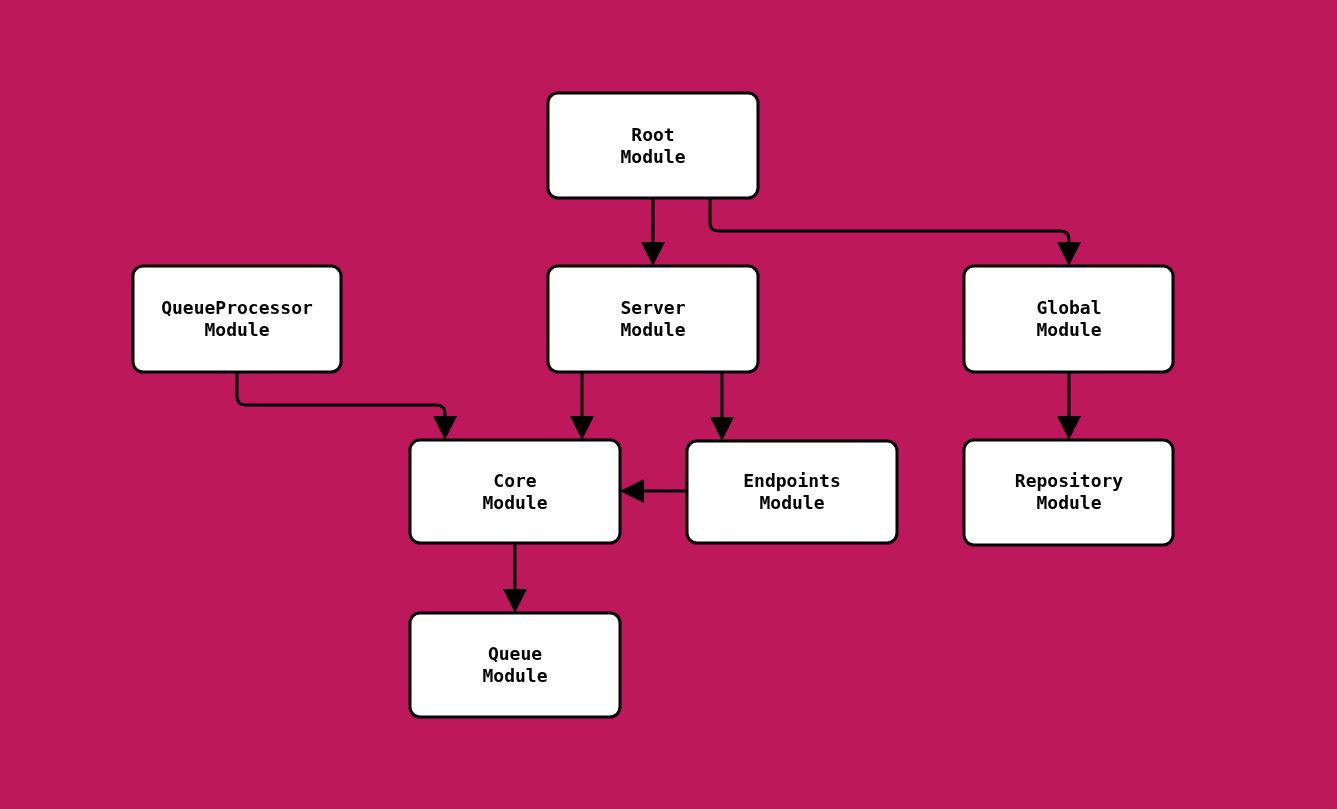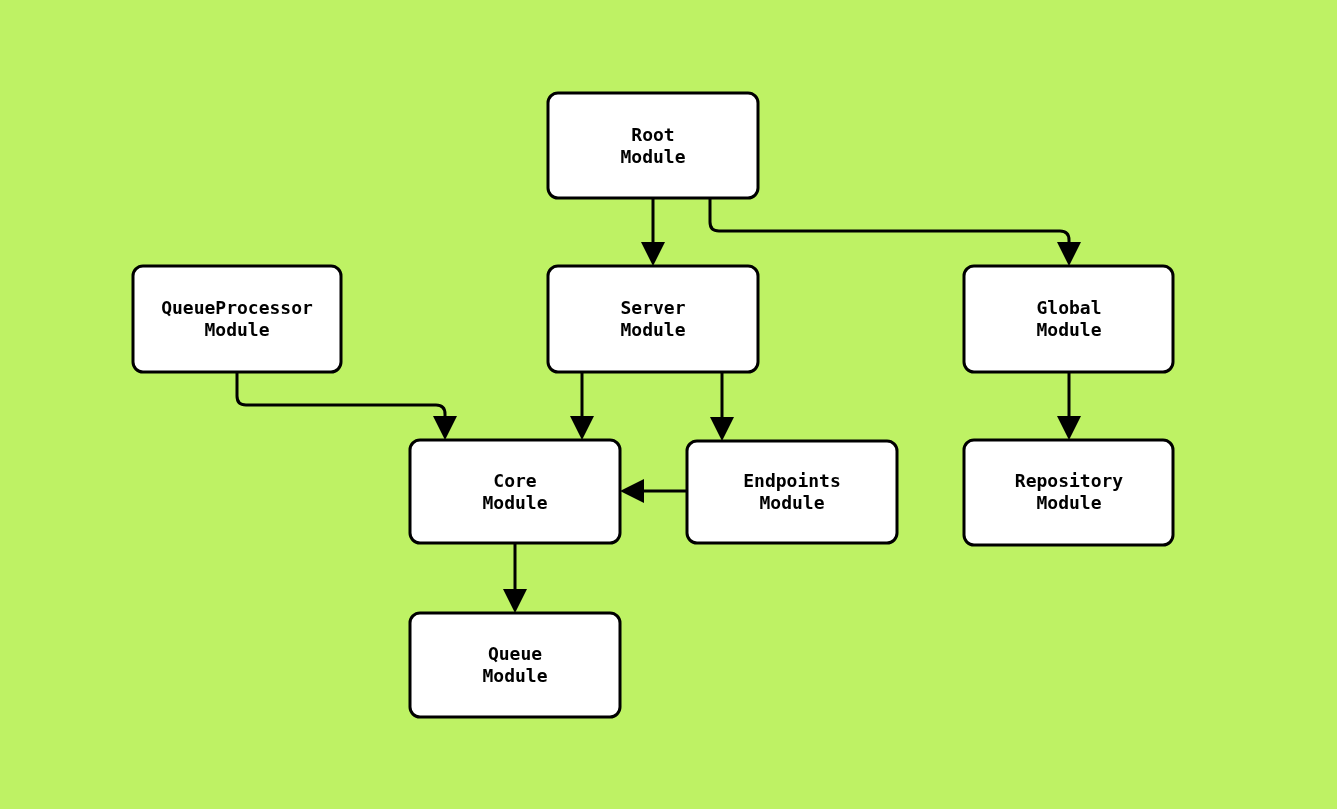--- a/index.html
+++ b/index.html
@@ -10,21 +10,21 @@
   body {
     width: 1337px;
     height: 809px;
     overflow: hidden;
     font-family: "DejaVu Sans Mono", "Liberation Mono", monospace;
   }
   #diagram-canvas {
     position: relative;
     width: 1337px;
     height: 809px;
-    background: #bef264;
+    background: #be185d;
   }
   svg#graph {
     display: block;
     width: 1337px;
     height: 809px;
   }
   .node-box {
     fill: #ffffff;
     stroke: #000000;
     stroke-width: 3;

